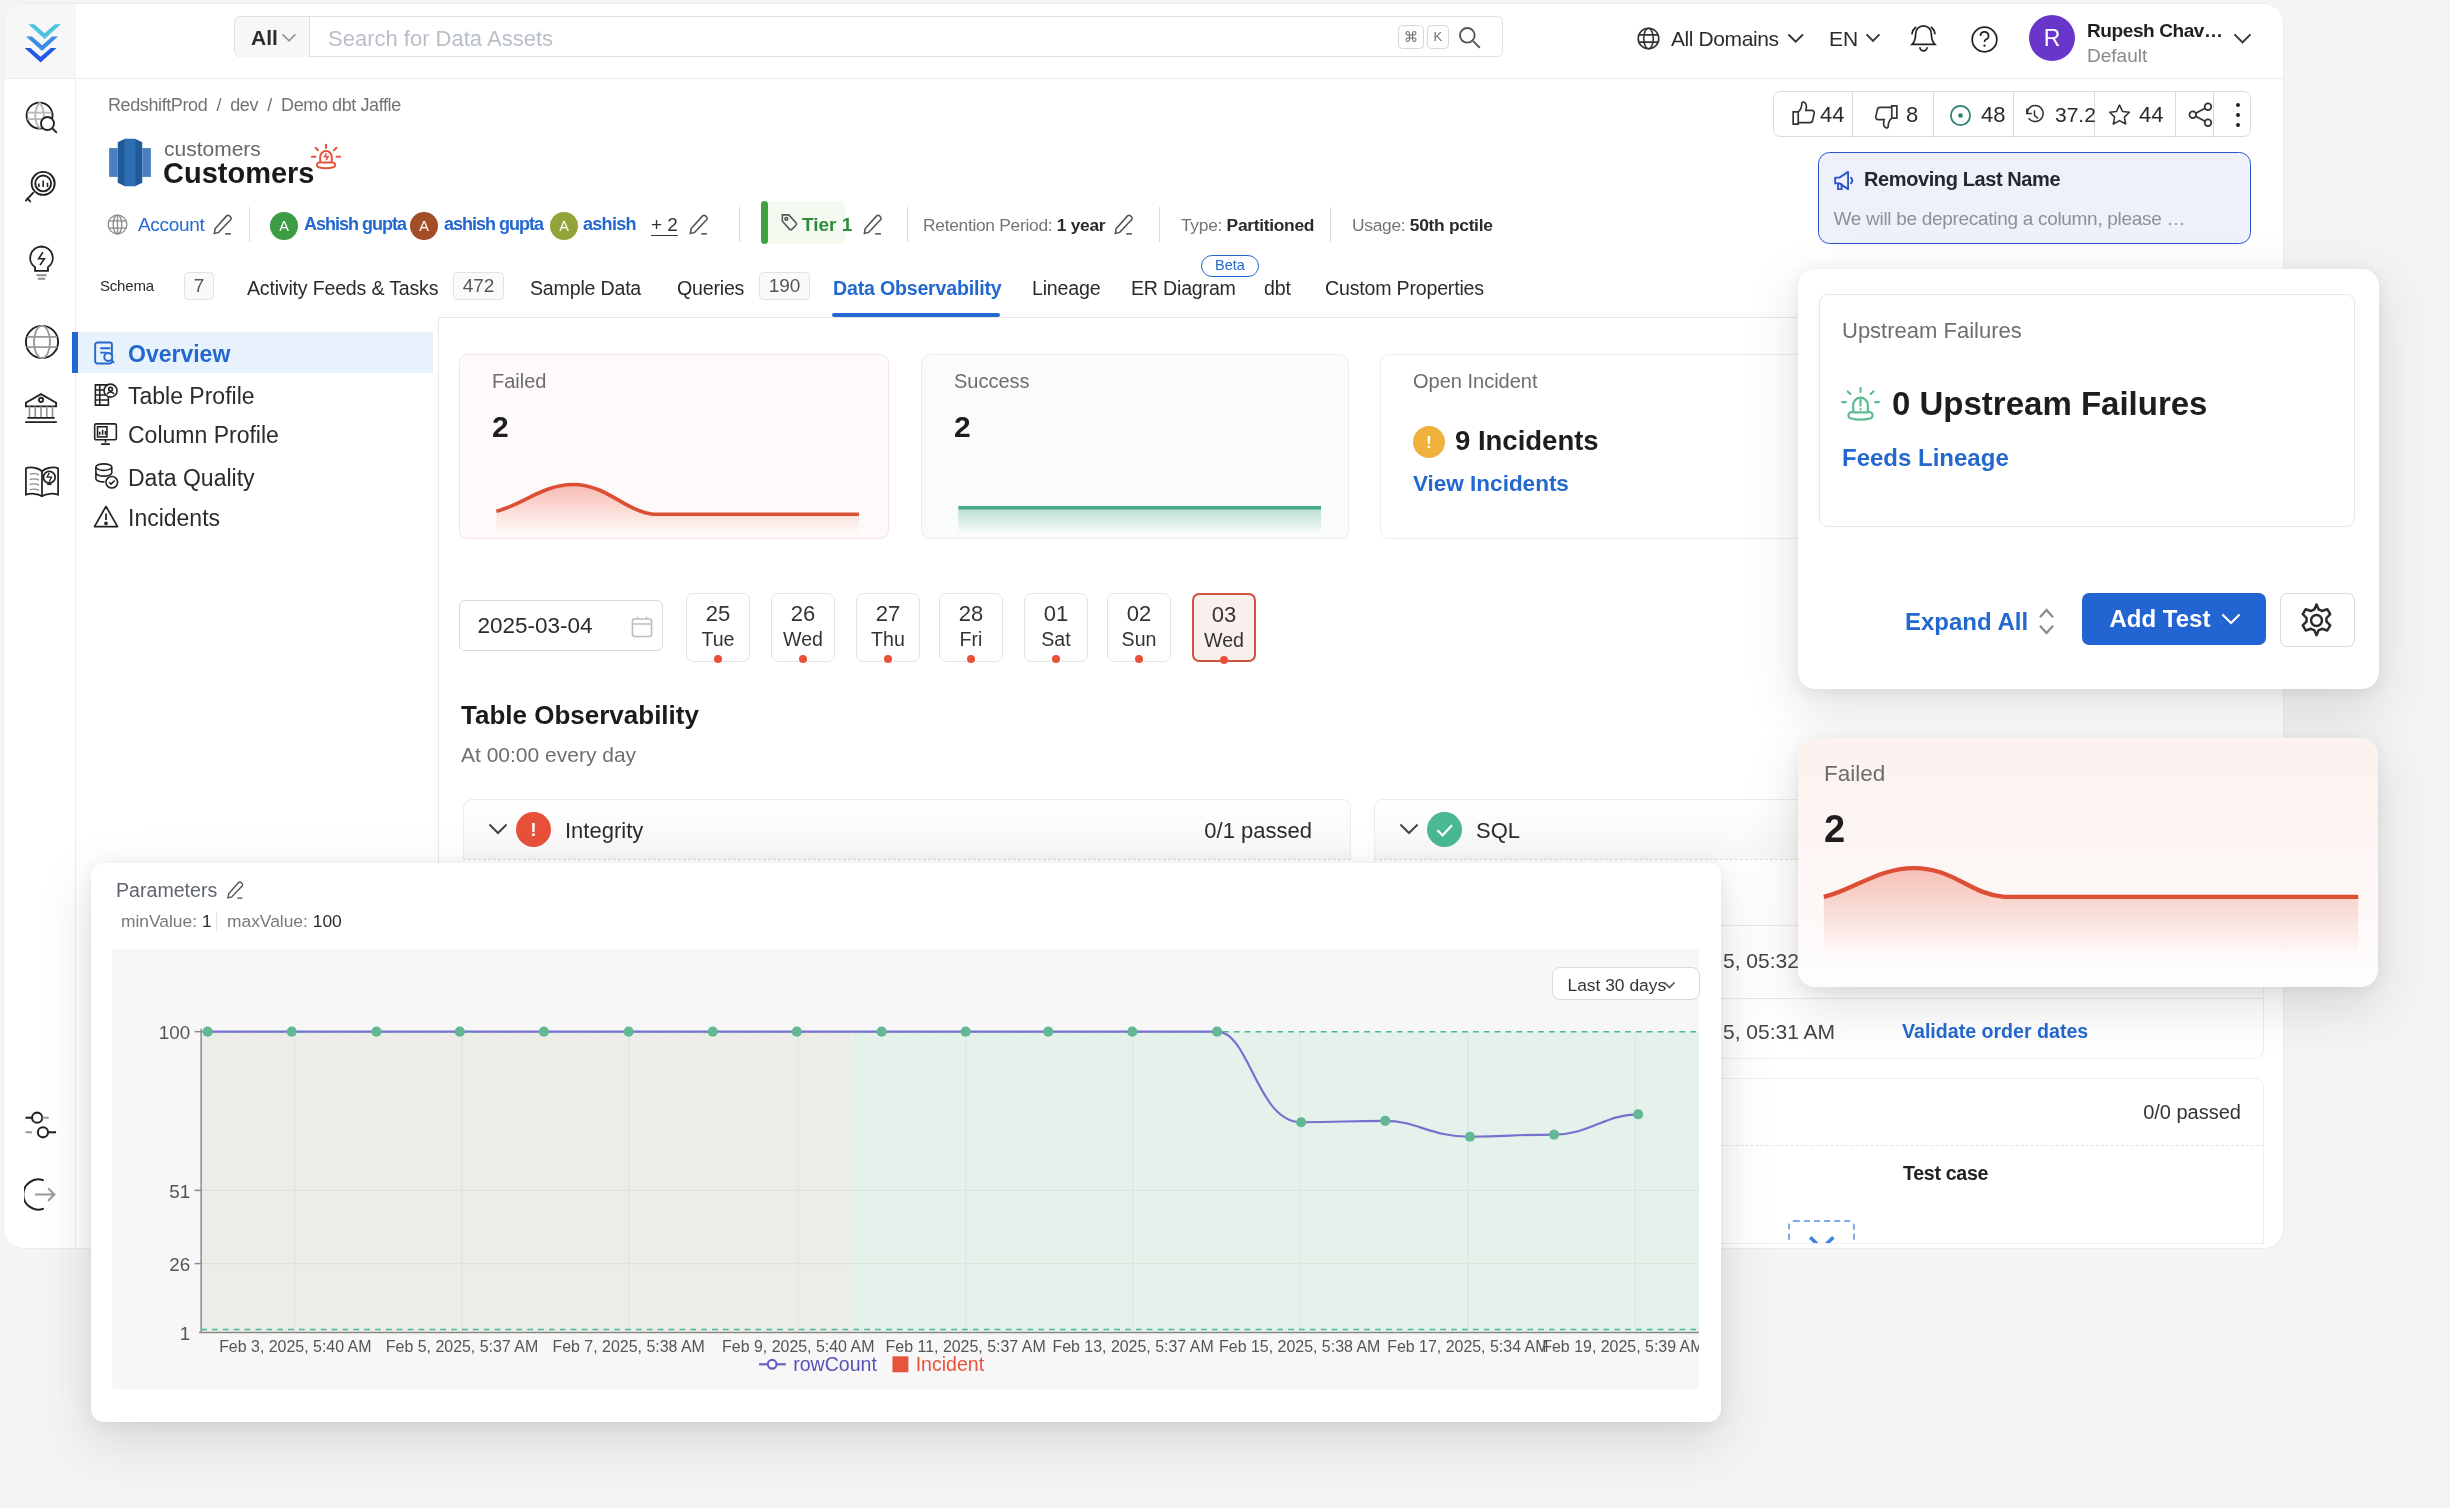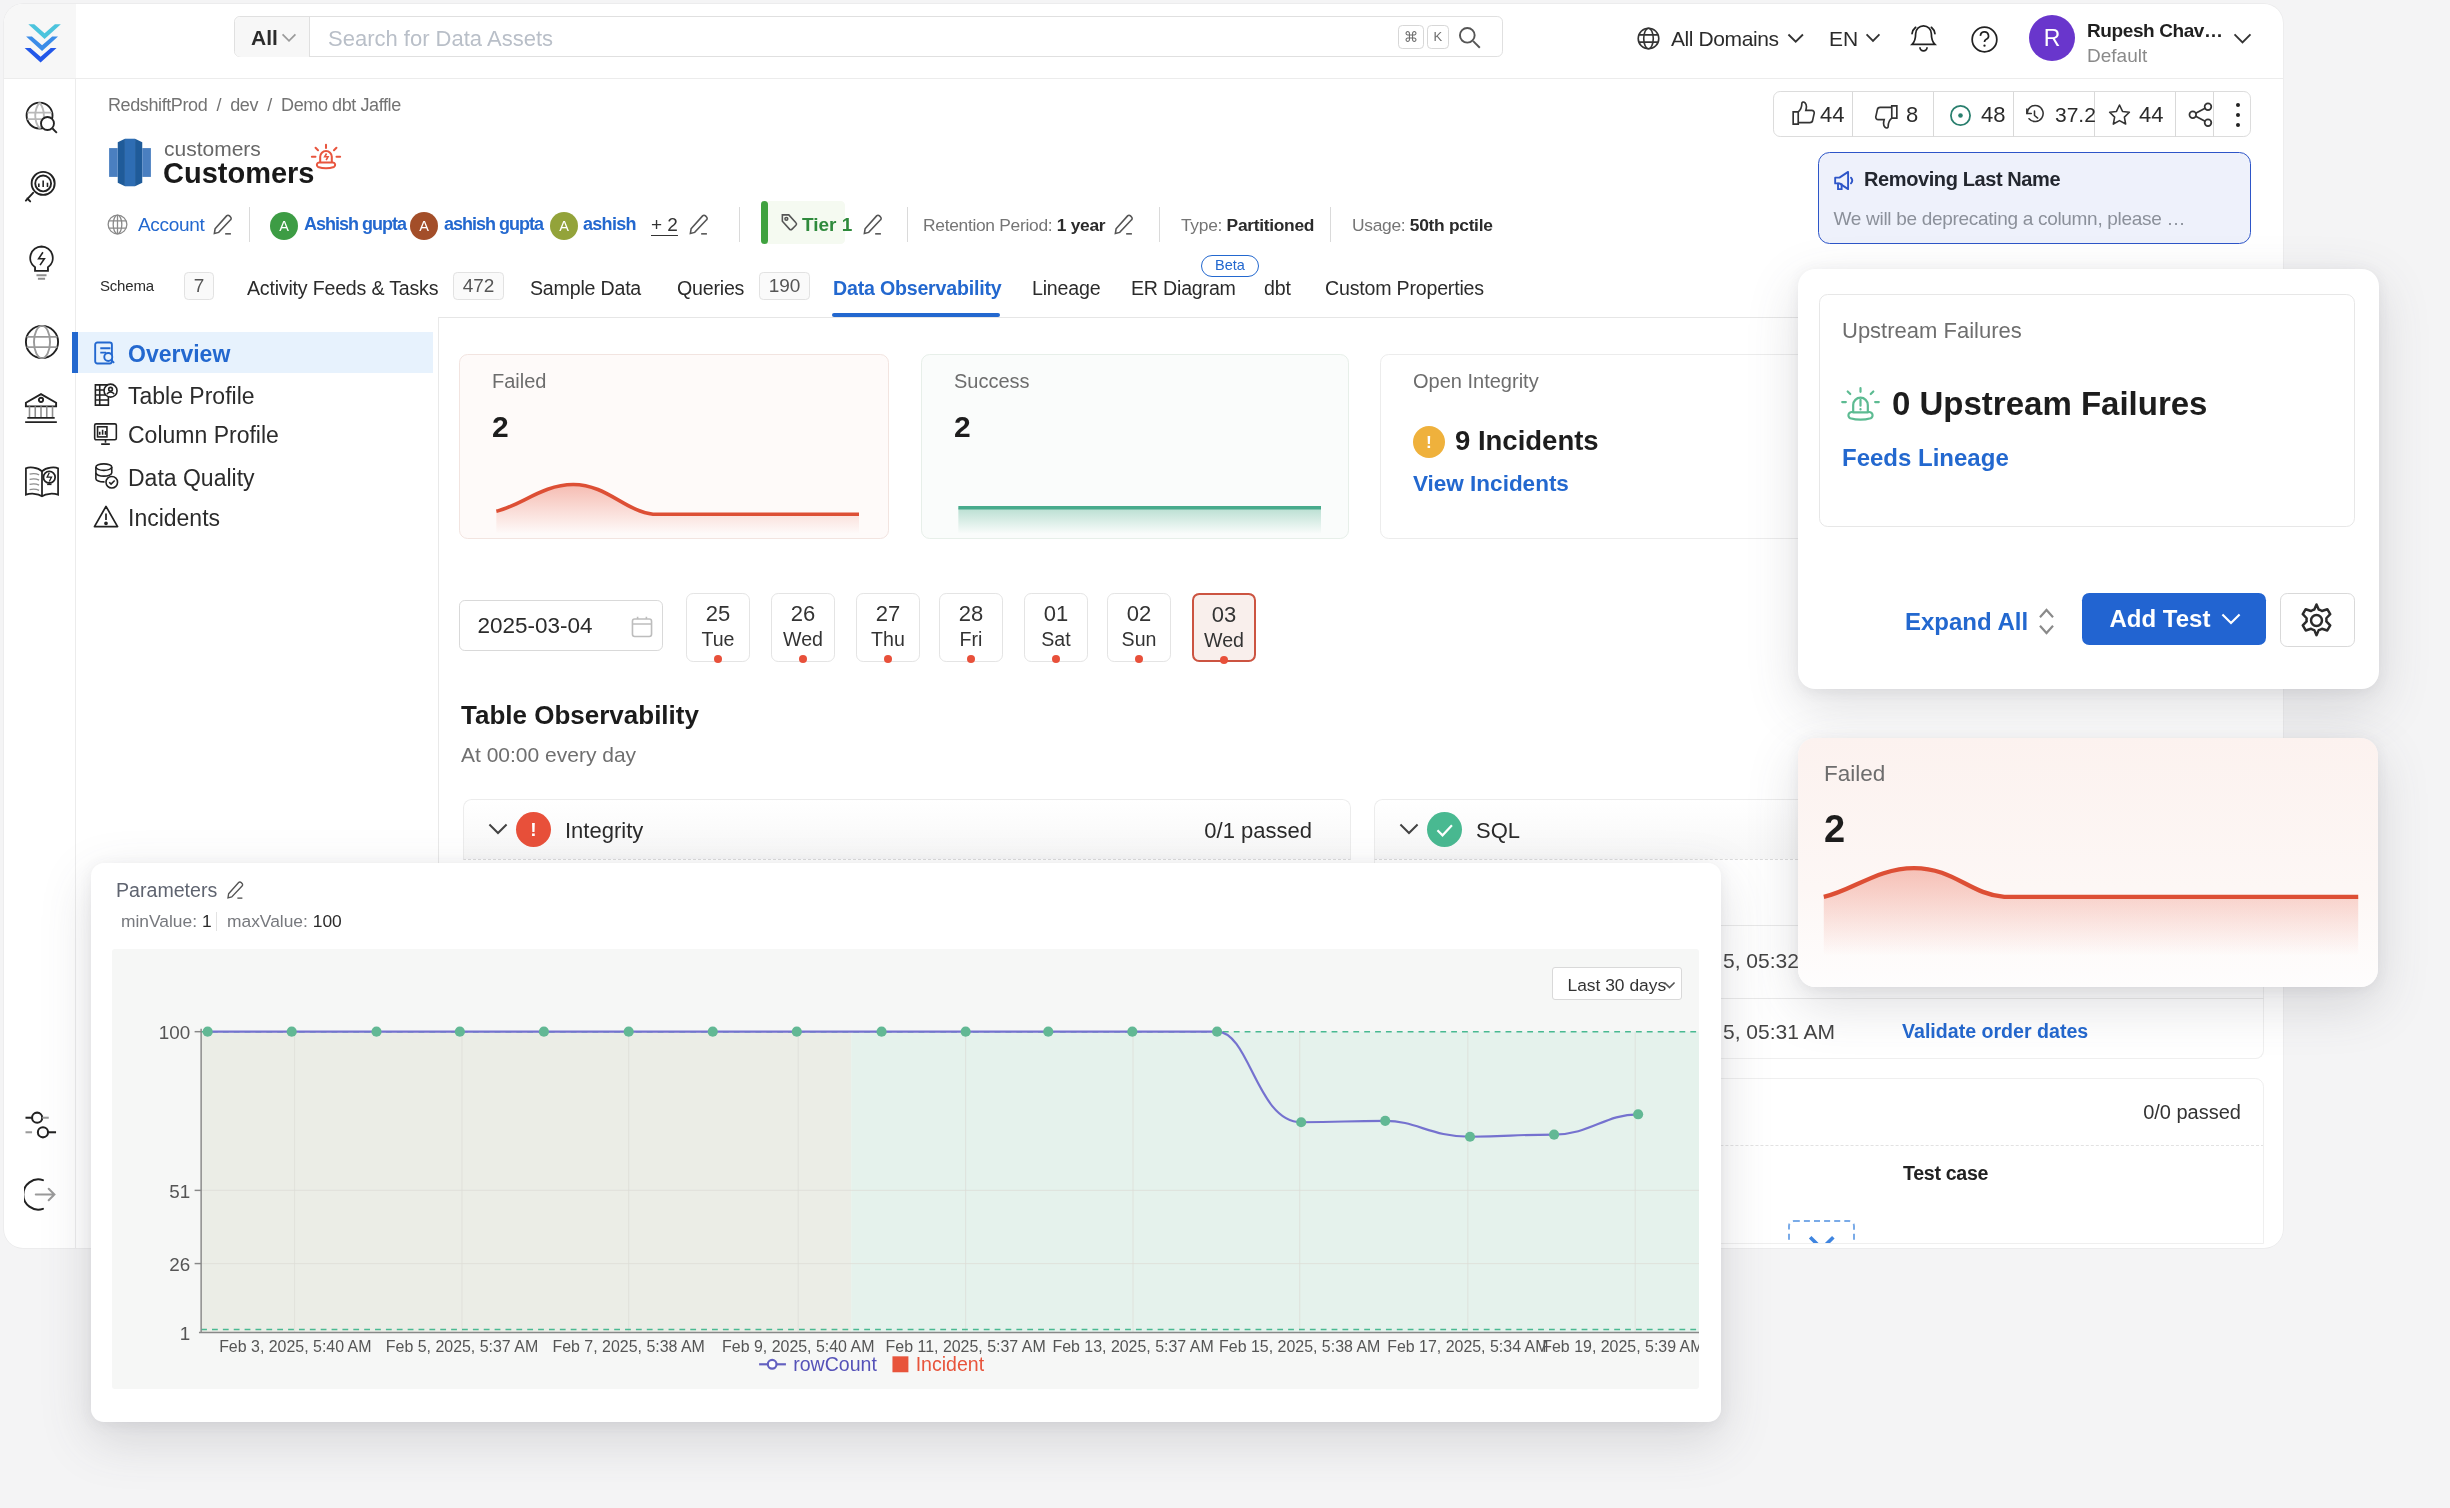--- a/index.html
+++ b/index.html
@@ -328,21 +328,21 @@
         <stop offset="0" stop-color="#3fa884" stop-opacity="0.35"></stop>
             <stop offset="1" stop-color="#3fa884" stop-opacity="0"></stop>
       </linearGradient>
         </defs>
       <rect x="6" y="60" width="500" height="36" fill="url(#gg1)"></rect>
       <path d="M6 60 L 506 60" fill="none" stroke="#47ab8c" stroke-width="5"></path>
     </svg>
   </div>
 
   <div class="card" style="left:1380px;top:354px;width:430px;height:185px;background:#fff;">
-    <span class="abs" style="left:32px;top:14.5px;font-size:20px;color:#6d6d6d;">Open Integrity</span>
+    <span class="abs" style="left:32px;top:14.5px;font-size:20px;color:#6d6d6d;">Open Incident</span>
     <div class="abs" style="left:32px;top:71px;width:32px;height:32px;border-radius:50%;background:#efb13c;color:#fff;font-size:17.4px;font-weight:bold;text-align:center;line-height:32px;">!</div>
     <span class="abs" style="left:74px;top:70px;font-size:27.5px;font-weight:bold;color:#1d1d1d;">9 Incidents</span>
     <span class="abs" style="left:32px;top:116px;font-size:22.5px;font-weight:bold;color:#2368cf;">View Incidents</span>
   </div>
 
   <div class="abs" style="left:459px;top:600px;width:204px;height:51px;background:#fff;border:0.7px solid #d9d9d9;border-radius:5.8px;">
     <span class="abs" style="left:17.4px;top:12.3px;font-size:22.5px;color:#2b2b2b;">2025-03-04</span>
     <svg class="abs" style="left:171px;top:14.5px" width="22" height="22" viewBox="0 0 30 30" fill="none" stroke="#bdbdbd" stroke-width="2.2">
       <rect x="2" y="4" width="26" height="24" rx="3"></rect>
         <path d="M2 11 h26 M9 4 V1 M21 4 V1"></path>
@@ -425,21 +425,21 @@
   <div id="params" class="popup" style="left:91px;top:863px;width:1630px;height:559px;border-radius:13px;">
     <span class="abs" style="left:25px;top:16px;font-size:19.6px;color:#5f6470;">Parameters</span>
     <svg class="abs pencil" style="left:135px;top:17.4px" width="19" height="20" viewBox="0 0 30 32">
         <path d="M4 22 L20 4 a 2.8 2.8 0 0 1 4 0 l 1.5 1.5 a 2.8 2.8 0 0 1 0 4 L9 27 l-6 1.5 Z"></path>
         <path d="M18 29 h8"></path>
       </svg>
     <span class="abs" style="left:30px;top:48px;font-size:17.4px;color:#77797e;">minValue: <span style="color:#2b2b2b;">1</span></span>
     <div class="sep" style="left:125px;top:49px;height:19px;background:#e3e3e3;"></div>
     <span class="abs" style="left:136px;top:48px;font-size:17.4px;color:#77797e;">maxValue: <span style="color:#2b2b2b;">100</span></span>
     <div class="abs" style="left:21px;top:86px;width:1587px;height:440px;background:#f6f7f6;border-radius:2.9px;"></div>
-    <div class="abs" style="left:1461px;top:104px;width:130px;height:33px;background:#fff;border:0.7px solid #d9d9d9;border-radius:3px;">
+    <div class="abs" style="left:1461px;top:104px;width:148px;height:33px;background:#fff;border:0.7px solid #d9d9d9;border-radius:8px;">
       <span class="abs" style="left:14.5px;top:6.5px;font-size:17.4px;color:#333;">Last 30 days</span>
       <svg class="abs" style="left:110px;top:13px" width="13" height="8.7" viewBox="0 0 18 12" fill="none" stroke="#555" stroke-width="2.2">
           <path d="M2 2 L9 9 L16 2"></path>
         </svg>
     </div>
 
     <svg class="abs" style="left:21px;top:86px" width="1587px" height="440px" viewBox="0 0 2190 607">
 
       <rect x="123" y="114" width="897" height="415" fill="#ebede6"></rect>
       <rect x="1020" y="114" width="1175" height="415" fill="#e5f2ec"></rect>

